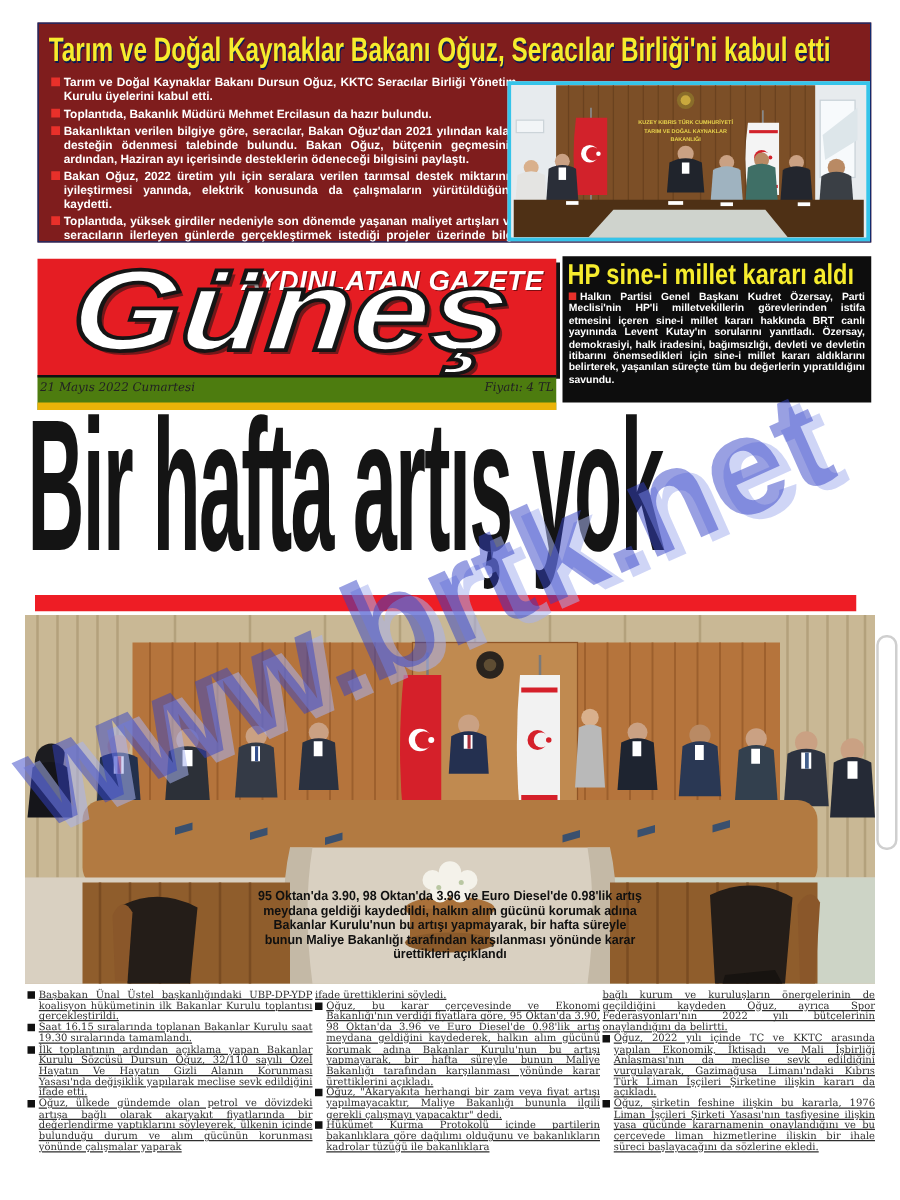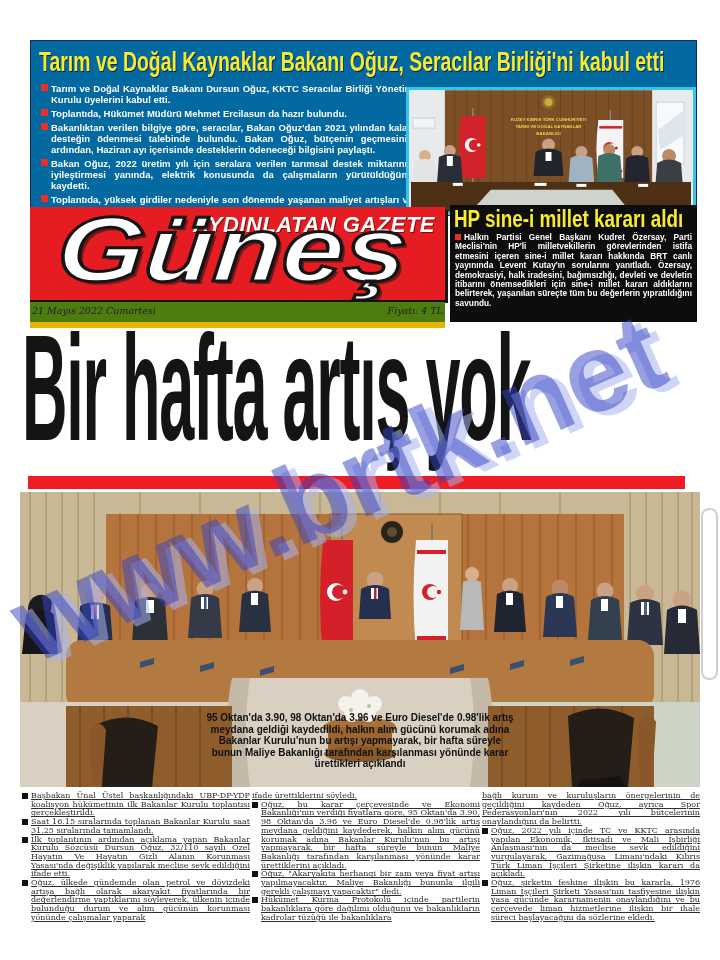--- a/index.html
+++ b/index.html
@@ -1,21 +1,21 @@
 <!DOCTYPE html>
 <html><head>
 <meta charset="utf-8">
 <style>
   html,body{margin:0;padding:0;background:#ffffff;}
   #page{position:relative;width:720px;height:960px;background:#ffffff;overflow:hidden;
         font-family:"Liberation Sans",sans-serif;}
 
   
-  .top-banner{position:absolute;left:30px;top:40px;width:665px;height:174px;
-              background:#0369a1;border:1px solid #122a6e;}
+  .top-banner{position:absolute;left:30px;top:18px;width:665px;height:174px;
+              background:#7f1d1d;border:1px solid #122a6e;}
   .top-banner-headline{position:absolute;left:8px;top:4px;width:655px;height:34px;
               color:#f6ec2d;font-weight:bold;font-size:27px;white-space:nowrap;
               transform:scaleX(.72);transform-origin:left center;line-height:34px;
               text-shadow:1px 1px 0 #0a1c55;}
   .banner-bullets{position:absolute;left:10px;top:42px;width:372px;}
   .banner-bullets p{margin:0 0 3px 0;color:#ffffff;font-size:9.5px;font-weight:bold;
               line-height:11px;text-align:justify;position:relative;padding-left:10px;}
   .banner-bullets p .sq{position:absolute;left:0;top:1px;width:7px;height:7px;background:#e8302a;}
   .banner-photo{position:absolute;left:375px;top:46px;width:284px;height:122px;
               border:3px solid #35c4ea;background:#e9edf0;}
@@ -85,21 +85,21 @@
 </style>
 </head>
 <body>
 
 <div id="page">
 
   <div class="top-banner">
     <div class="top-banner-headline">Tarım ve Doğal Kaynaklar Bakanı Oğuz, Seracılar Birliği'ni kabul etti</div>
     <div class="banner-bullets">
       <p><span class="sq"></span><span>Tarım ve Doğal Kaynaklar Bakanı Dursun Oğuz, KKTC Seracılar Birliği Yönetim Kurulu üyelerini kabul etti.</span></p>
-      <p><span class="sq"></span><span>Toplantıda, Hükümet Müdürü Mehmet Ercilasun da hazır bulundu.</span></p>
+      <p><span class="sq"></span><span>Toplantıda, Bakanlık Müdürü Mehmet Ercilasun da hazır bulundu.</span></p>
       <p><span class="sq"></span><span>Bakanlıktan verilen bilgiye göre, seracılar, Bakan Oğuz'dan 2021 yılından kalan desteğin ödenmesi talebinde bulundu. Bakan Oğuz, bütçenin geçmesinin ardından, Haziran ayı içerisinde desteklerin ödeneceği bilgisini paylaştı.</span></p>
       <p><span class="sq"></span><span>Bakan Oğuz, 2022 üretim yılı için seralara verilen tarımsal destek miktarının iyileştirmesi yanında, elektrik konusunda da çalışmaların yürütüldüğünü kaydetti.</span></p>
       <p><span class="sq"></span><span>Toplantıda, yüksek girdiler nedeniyle son dönemde yaşanan maliyet artışları ve seracıların ilerleyen günlerde gerçekleştirmek istediği projeler üzerinde bilgi alışverişinde bulunuldu.</span></p>
     </div>
 
     <div class="banner-photo">
       <svg width="284" height="122" viewBox="0 0 285 122">
 
         <rect x="0" y="0" width="285" height="122" fill="#e7ebee"></rect>
         <rect x="248" y="12" width="28" height="62" fill="#f7fafc" stroke="#c9d2d8"></rect>
@@ -368,21 +368,21 @@
 
   <div class="photo-caption">95 Oktan'da 3.90, 98 Oktan'da 3.96 ve Euro Diesel'de 0.98'lik artış meydana geldiği kaydedildi, halkın alım gücünü korumak adına Bakanlar Kurulu'nun bu artışı yapmayarak, bir hafta süreyle bunun Maliye Bakanlığı tarafından karşılanması yönünde karar ürettikleri açıklandı</div>
 
   <div class="watermark">www.brtk.net</div>
 
   <div class="scroll-thumb"></div>
 
   <div class="columns">
     <div class="col col1">
       <p class="b"><span class="sq"></span><span>Başbakan Ünal Üstel başkanlığındaki UBP-DP-YDP koalisyon hükümetinin ilk Bakanlar Kurulu toplantısı gerçekleştirildi.</span></p>
-      <p class="b"><span class="sq"></span><span>Saat 16.15 sıralarında toplanan Bakanlar Kurulu saat 31.25 sıralarında tamamlandı.</span></p>
+      <p class="b"><span class="sq"></span><span>Saat 16.15 sıralarında toplanan Bakanlar Kurulu saat 19.30 sıralarında tamamlandı.</span></p>
       <p class="b"><span class="sq"></span><span>İlk toplantının ardından açıklama yapan Bakanlar Kurulu Sözcüsü Dursun Oğuz, 32/110 sayılı Özel Hayatın Ve Hayatın Gizli Alanın Korunması Yasası'nda değişiklik yapılarak meclise sevk edildiğini ifade etti.</span></p>
       <p class="b"><span class="sq"></span><span>Oğuz, ülkede gündemde olan petrol ve dövizdeki artışa bağlı olarak akaryakıt fiyatlarında bir değerlendirme yaptıklarını söyleyerek, ülkenin içinde bulunduğu durum ve alım gücünün korunması yönünde çalışmalar yaparak</span></p>
     </div>
     <div class="col col2">
       <p><span>ifade ürettiklerini söyledi.</span></p>
       <p class="b"><span class="sq"></span><span>Oğuz, bu karar çerçevesinde ve Ekonomi Bakanlığı'nın verdiği fiyatlara göre, 95 Oktan'da 3.90, 98 Oktan'da 3.96 ve Euro Diesel'de 0.98'lik artış meydana geldiğini kaydederek, halkın alım gücünü korumak adına Bakanlar Kurulu'nun bu artışı yapmayarak, bir hafta süreyle bunun Maliye Bakanlığı tarafından karşılanması yönünde karar ürettiklerini açıkladı.</span></p>
       <p class="b"><span class="sq"></span><span>Oğuz, "Akaryakıta herhangi bir zam veya fiyat artışı yapılmayacaktır, Maliye Bakanlığı bununla ilgili gerekli çalışmayı yapacaktır" dedi.</span></p>
       <p class="b"><span class="sq"></span><span>Hükümet Kurma Protokolü içinde partilerin bakanlıklara göre dağılımı olduğunu ve bakanlıkların kadrolar tüzüğü ile bakanlıklara</span></p>
     </div>
     <div class="col col3">

